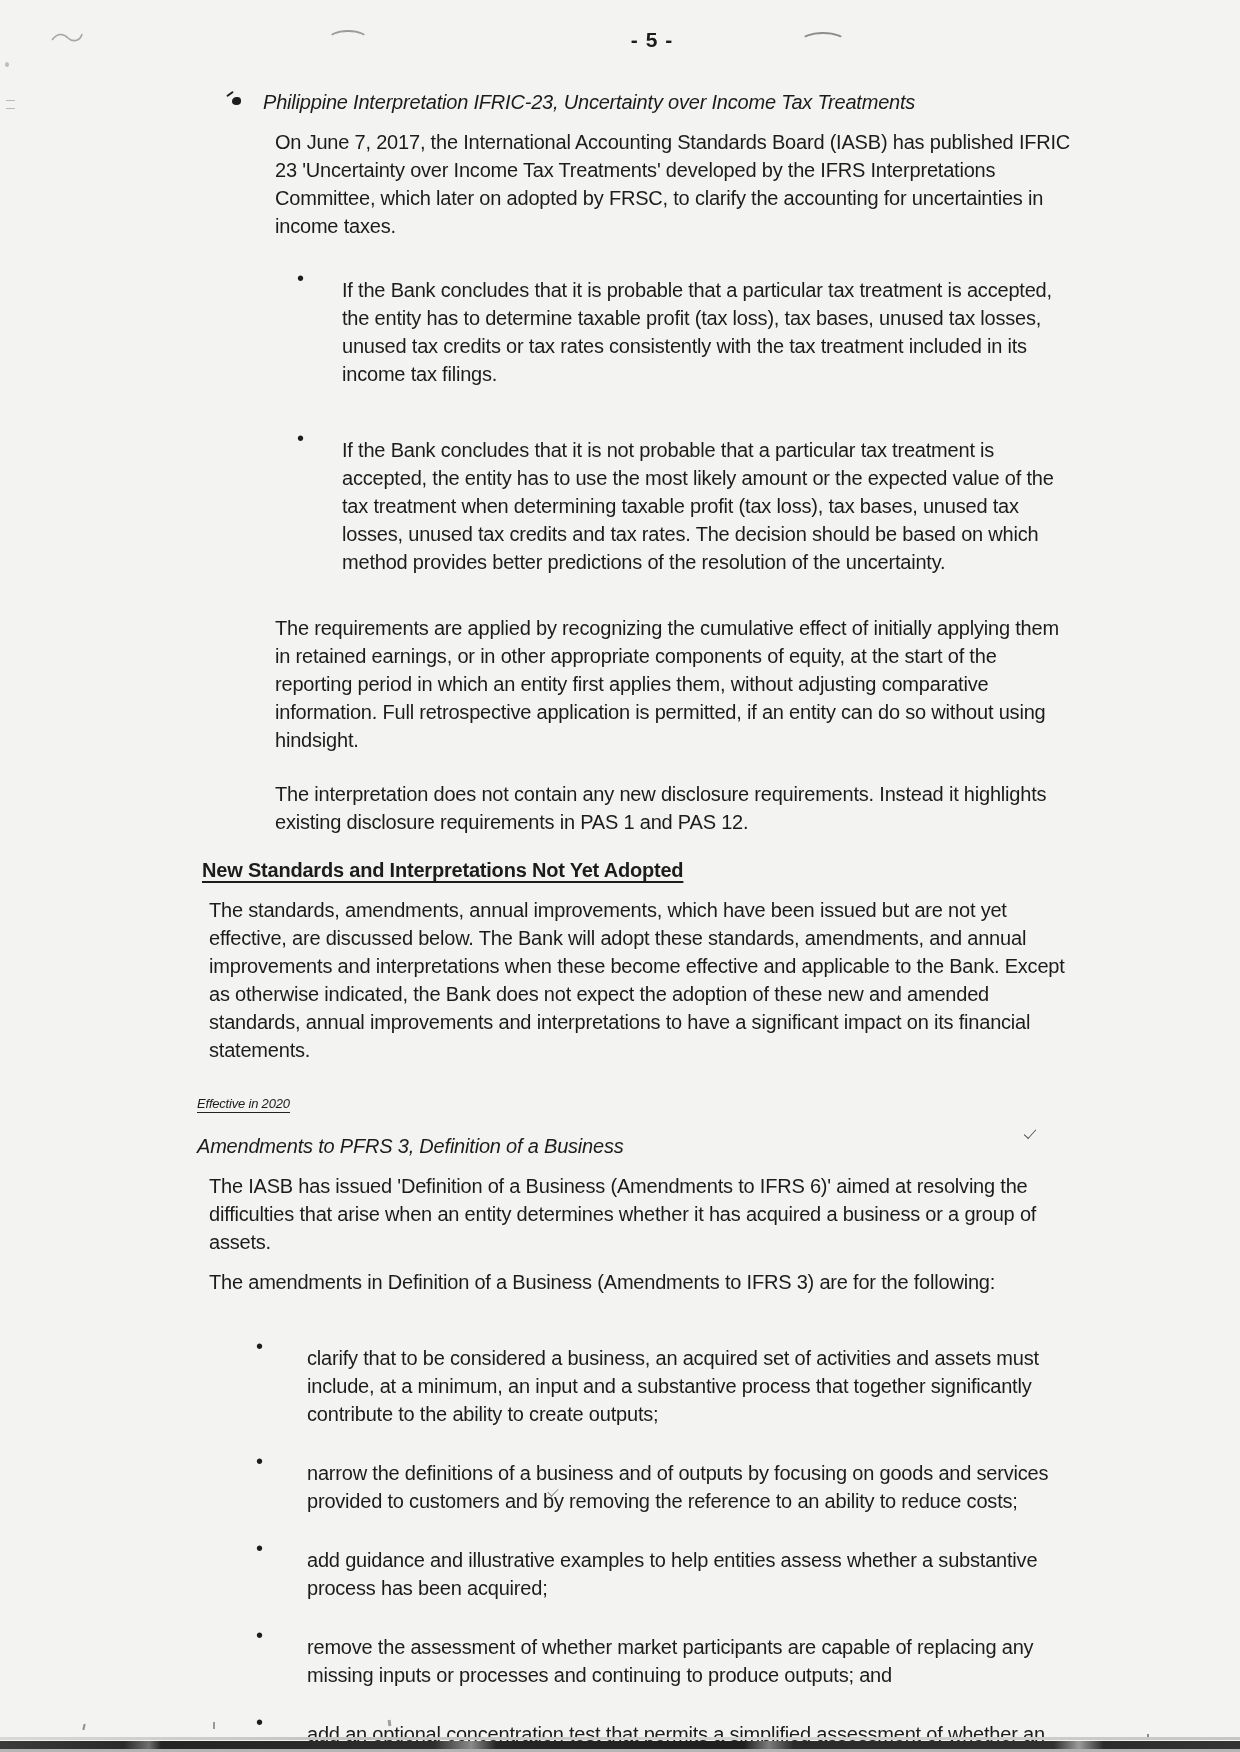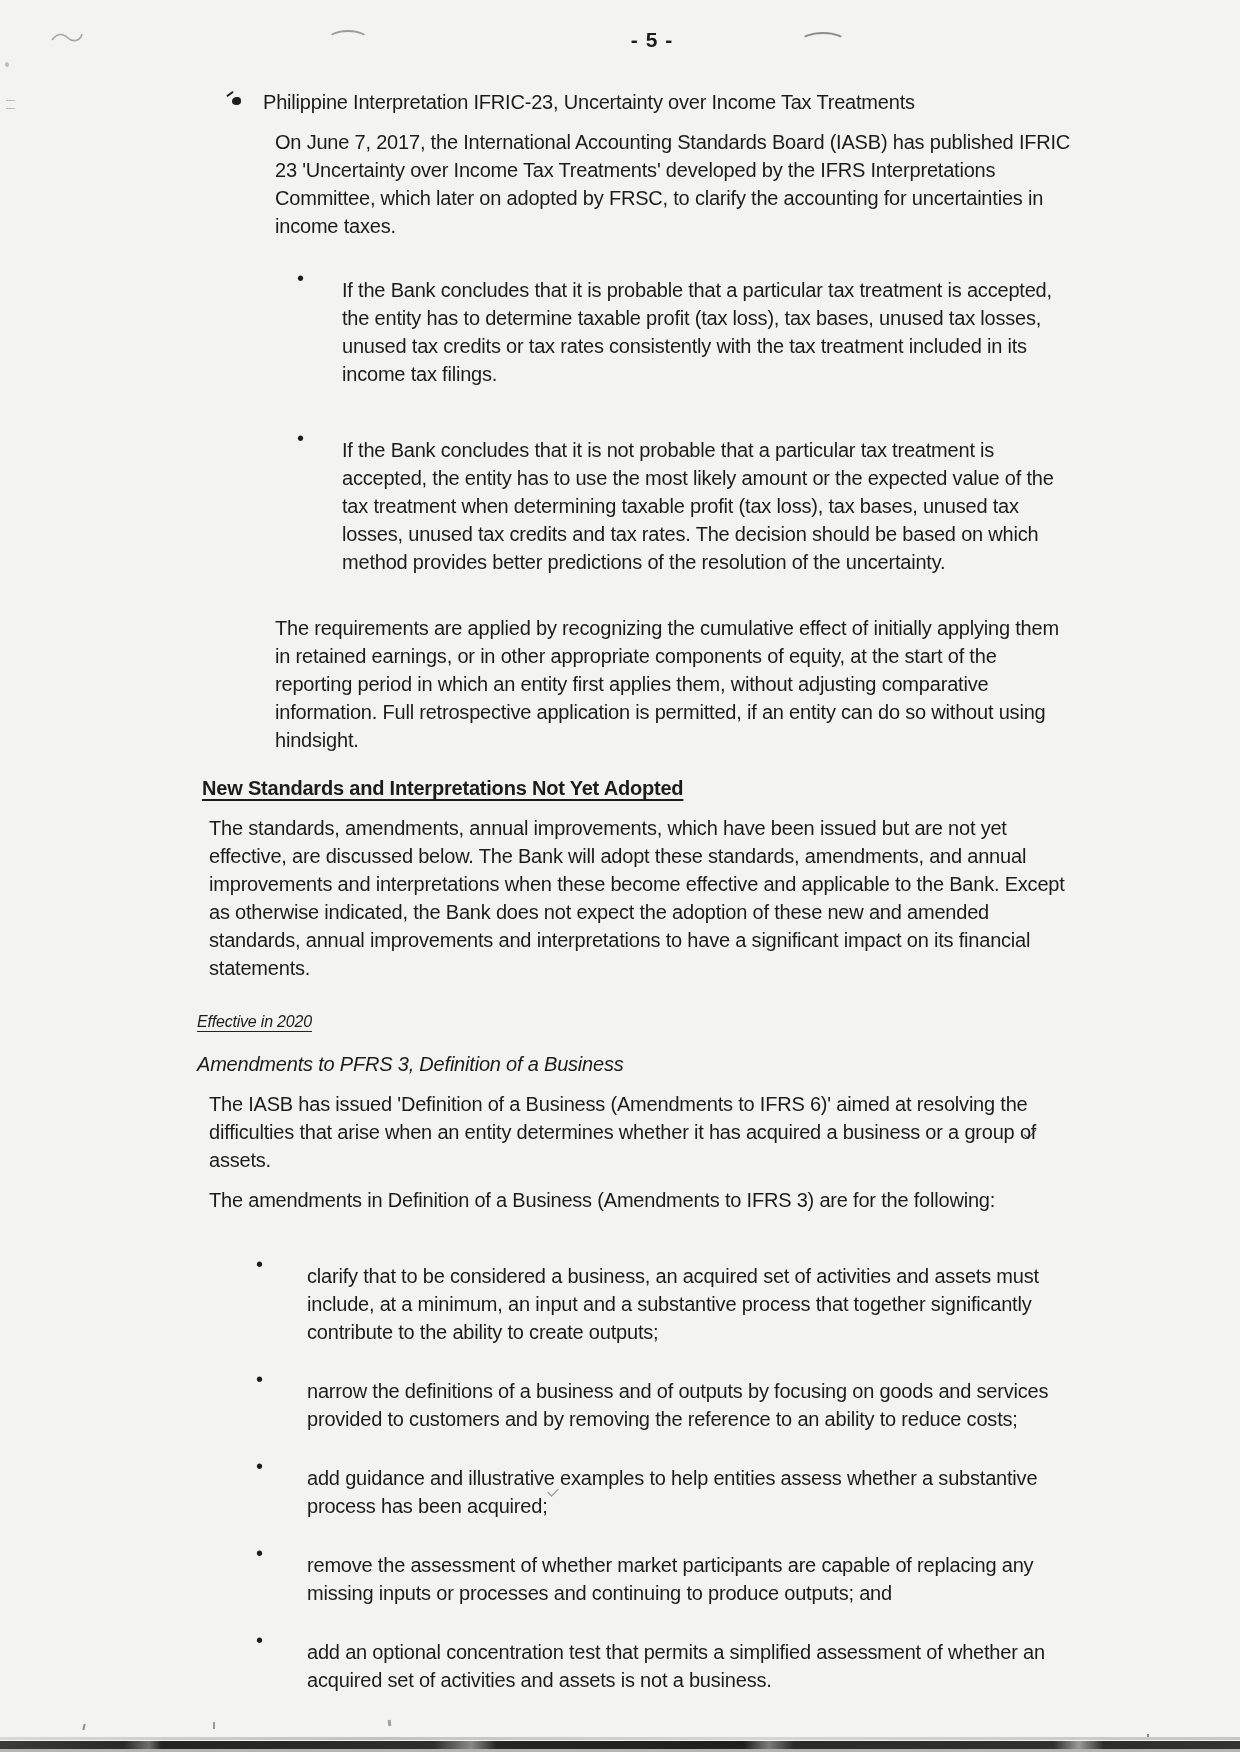--- a/index.html
+++ b/index.html
@@ -14,39 +14,39 @@
     font-size:21px;font-weight:700;letter-spacing:1px;
   }
   .content{
     position:absolute;left:197px;top:88px;width:892px;
     font-size:20px;line-height:28px;letter-spacing:-0.2px;
   }
   .content p{margin:12px;}
 
   
   .sec1{position:relative;padding-left:66px;}
-  .sec1 .title{}
+  .sec1 .title{font-style:italic;}
   .sec1 p.gap{margin-top:26px;}
   .pen-bullet{
     position:absolute;left:35px;top:9px;width:9px;height:8px;
     background:#1d1d1d;border-radius:55% 45% 50% 50%;
   }
   .pen-bullet::before{
     content:"";position:absolute;left:-6px;top:-4px;width:8px;height:2px;
     background:#1d1d1d;transform:rotate(-35deg);border-radius:1px;
   }
   .sub-li{display:flex;margin-top:24px;margin-left:34px;}
   .sub-li .dot{flex:0 0 33px;}
 
   
   h2.ns{
     margin:20px 5px 4px;font-size:20px;font-weight:700;
     text-decoration:underline;text-decoration-thickness:2px;text-underline-offset:4px;
   }
-  h3.eff{margin:26px 0 0;font-size:16px;font-weight:400;font-style:italic;}
+  h3.eff{margin:26px 0 0;font-size:13px;font-weight:400;font-style:italic;}
   h3.eff span{border-bottom:1.6px solid #222;padding-bottom:1px;}
   h4.sub{margin:14px 0 0;font-size:20px;font-weight:400;font-style:italic;}
   .p-after-h{margin-top:0;}
   .p-amend{margin-top:30px;}
 
   
   .blist{margin-top:36px;}
   .bli{display:flex;margin-left:59px;margin-top:7px;}
   .bli:first-child{margin-top:0;}
   .bli .dot{flex:0 0 39px;}
@@ -103,20 +103,21 @@
       <div class="sub-li">
         <span class="dot">•</span>
         <p>If the Bank concludes that it is probable that a particular tax treatment is accepted, the entity has to determine taxable profit (tax loss), tax bases, unused tax losses, unused tax credits or tax rates consistently with the tax treatment included in its income tax filings.</p>
       </div>
       <div class="sub-li">
         <span class="dot">•</span>
         <p>If the Bank concludes that it is not probable that a particular tax treatment is accepted, the entity has to use the most likely amount or the expected value of the tax treatment when determining taxable profit (tax loss), tax bases, unused tax losses, unused tax credits and tax rates. The decision should be based on which method provides better predictions of the resolution of the uncertainty.</p>
       </div>
 
       <p class="gap">The requirements are applied by recognizing the cumulative effect of initially applying them in retained earnings, or in other appropriate components of equity, at the start of the reporting period in which an entity first applies them, without adjusting comparative information. Full retrospective application is permitted, if an entity can do so without using hindsight.</p>
+      <p class="gap">The interpretation does not contain any new disclosure requirements. Instead it highlights existing disclosure requirements in PAS 1 and PAS 12.</p>
     </section>
 
     <h2 class="ns">New Standards and Interpretations Not Yet Adopted</h2>
     <p>The standards, amendments, annual improvements, which have been issued but are not yet effective, are discussed below. The Bank will adopt these standards, amendments, and annual improvements and interpretations when these become effective and applicable to the Bank. Except as otherwise indicated, the Bank does not expect the adoption of these new and amended standards, annual improvements and interpretations to have a significant impact on its financial statements.</p>
 
     <h3 class="eff"><span>Effective in 2020</span></h3>
     <h4 class="sub">Amendments to PFRS 3, Definition of a Business</h4>
     <p class="p-after-h">The IASB has issued 'Definition of a Business (Amendments to IFRS 6)' aimed at resolving the difficulties that arise when an entity determines whether it has acquired a business or a group of assets.</p>
     <p class="p-amend">The amendments in Definition of a Business (Amendments to IFRS 3) are for the following:</p>
 

